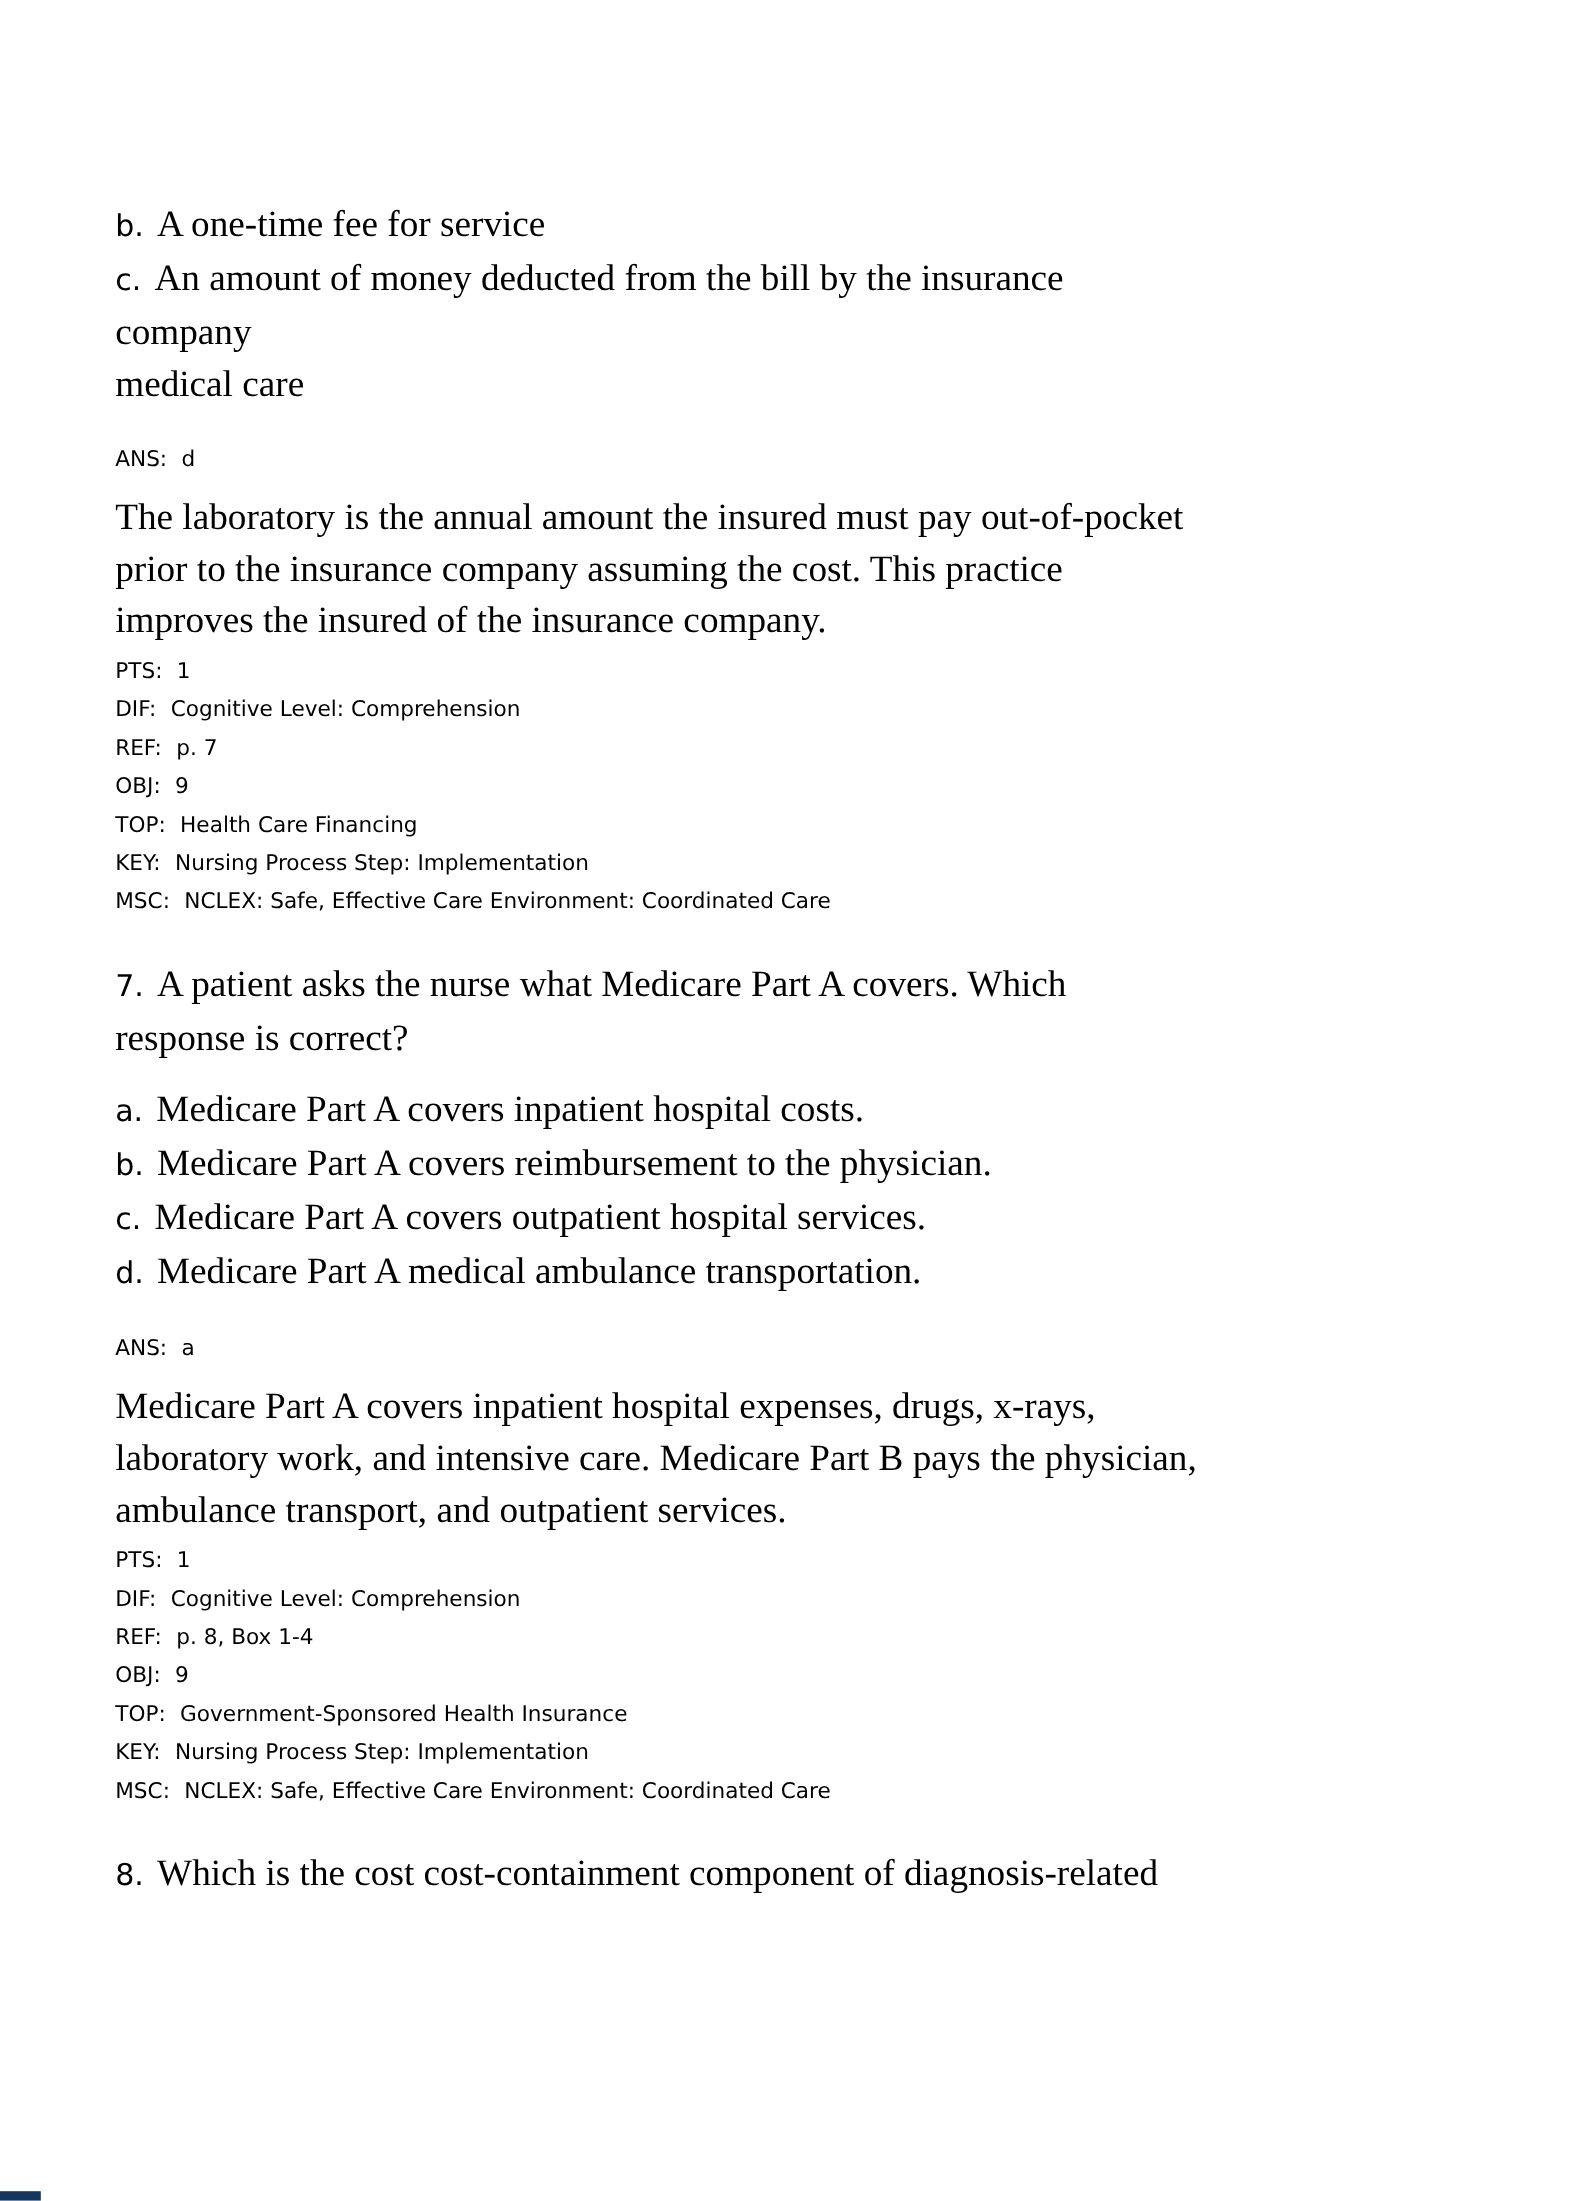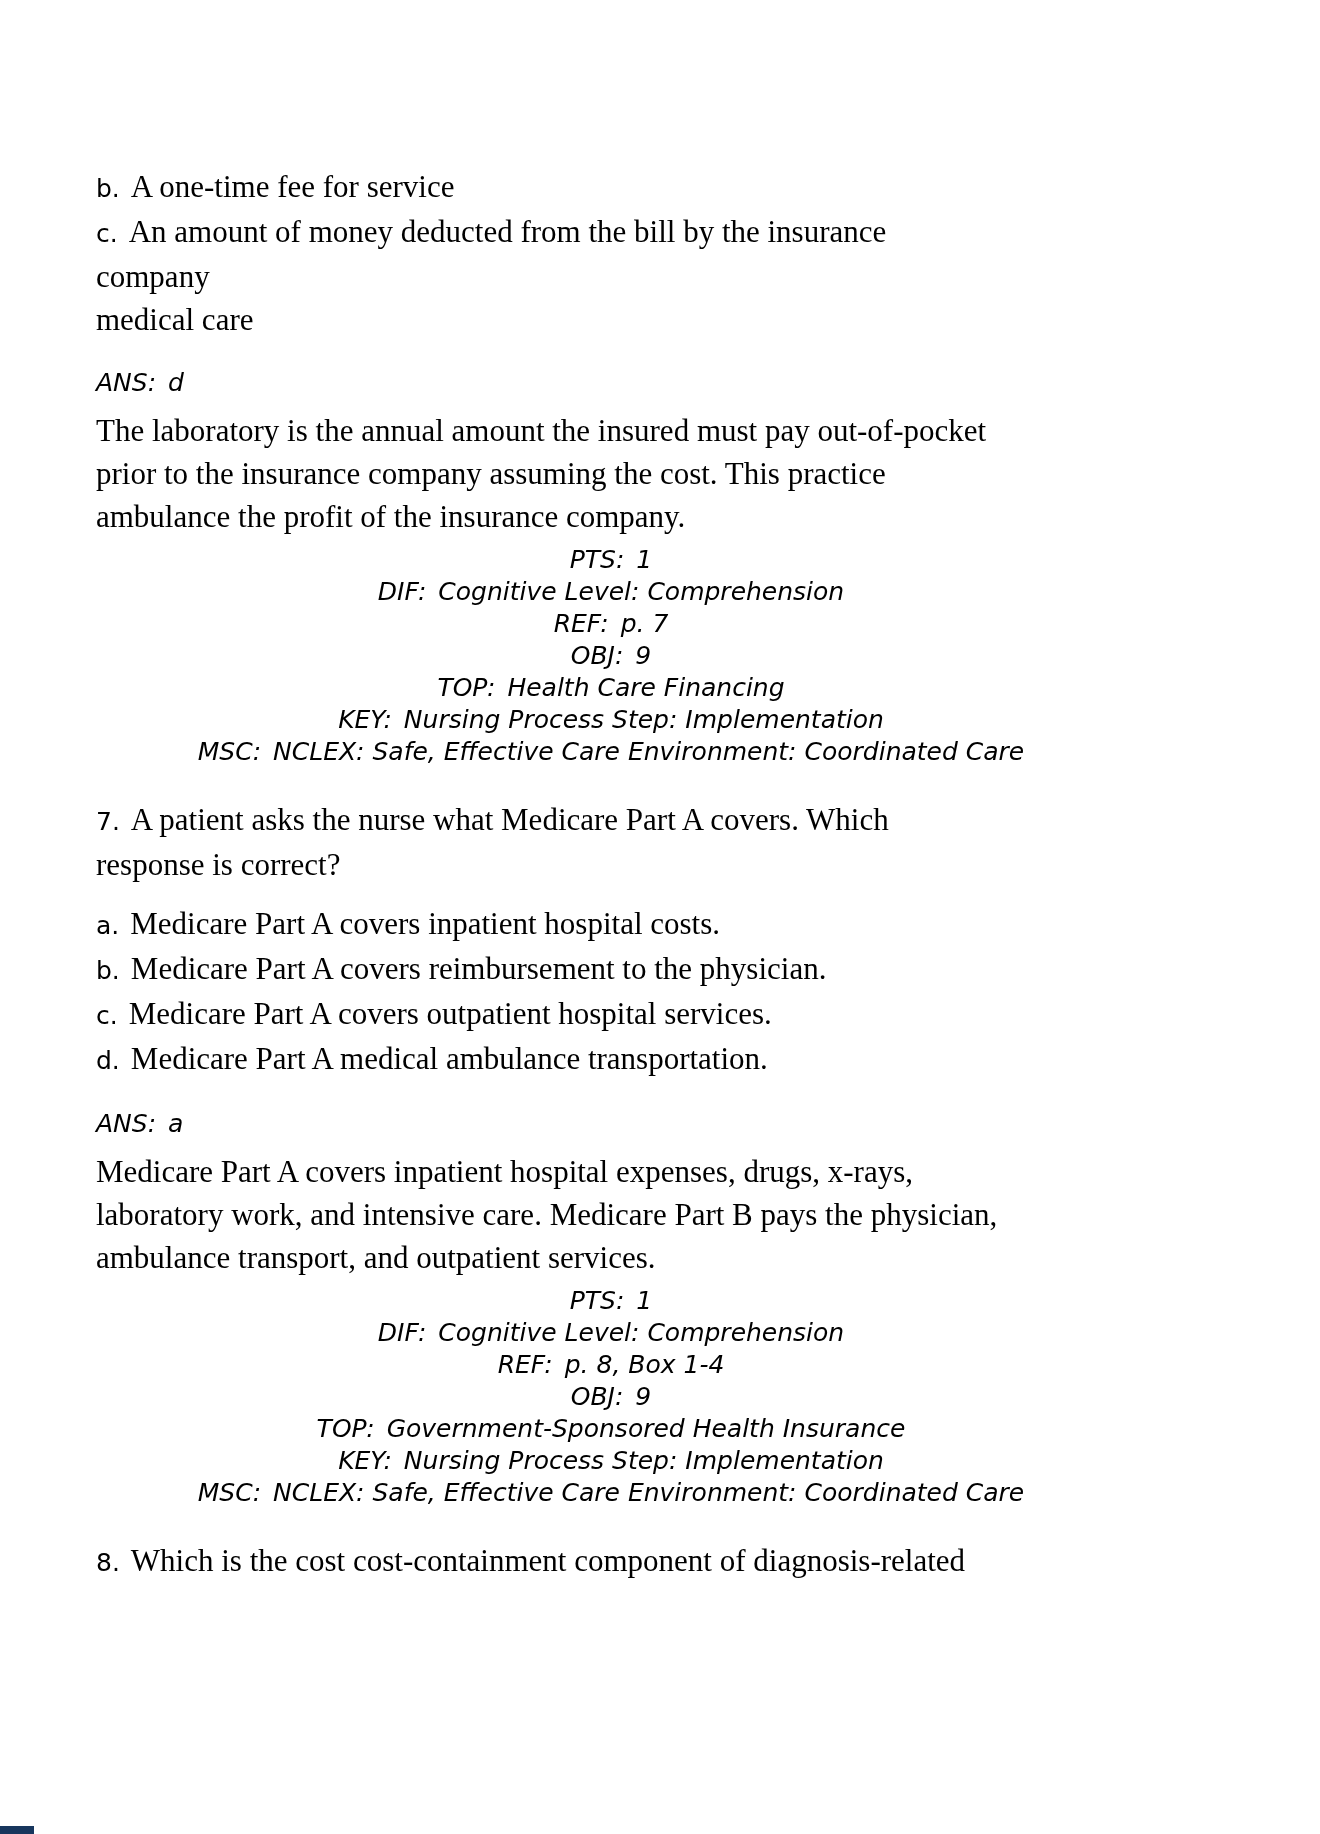--- a/index.html
+++ b/index.html
@@ -16,36 +16,35 @@
     height: 1834px;
     box-sizing: border-box;
     padding: 165px 40px 0 96px;
     color: #000000;
     background: #ffffff;
   }
   .block { margin-top: 0; }
   .doc .block-options  { margin-top: 16px; }
   .doc .block-answer   { margin-top: 26px; }
   .doc .block-rationale{ margin-top: 10px; }
-  .doc .block-meta     { margin-top: 6px; text-align: center; }
+  .doc .block-meta     { margin-top: 6px; }
   .doc .block-question { margin-top: 30px; }
   .doc .block:first-child { margin-top: 0; }
 
   .serif-line {
     font-family: "Liberation Serif", serif;
     font-size: 31px;
     line-height: 43px;
     white-space: nowrap;
   }
   .sans-line {
     font-family: "DejaVu Sans", sans-serif;
-    font-size: 25px;
+    font-size: 18px;
     line-height: 32px;
     white-space: nowrap;
-    font-style: italic;
   }
   .prefix {
     font-family: "DejaVu Sans", sans-serif;
     font-size: 25px;
     margin-right: 11px;
   }
   .meta-label, .ans-label { margin-right: 12px; }
   .corner-mark {
     position: absolute;
     left: 0;
@@ -64,21 +63,21 @@
         <div class="serif-line"><span class="prefix">c.</span><span>An amount of money deducted from the bill by the insurance</span></div>
         <div class="serif-line"><span>company</span></div>
         <div class="serif-line"><span>medical care</span></div>
       </div>
       <div class="block block-answer">
         <div class="sans-line"><span class="ans-label">ANS:</span><span>d</span></div>
       </div>
       <div class="block block-rationale">
         <div class="serif-line">The laboratory is the annual amount the insured must pay out-of-pocket</div>
         <div class="serif-line">prior to the insurance company assuming the cost. This practice</div>
-        <div class="serif-line">ambulance the profit of the insurance company.</div>
+        <div class="serif-line">improves the insured of the insurance company.</div>
       </div>
       <div class="block block-meta">
         <div class="sans-line"><span class="meta-label">PTS:</span><span>1</span></div>
         <div class="sans-line"><span class="meta-label">DIF:</span><span>Cognitive Level: Comprehension</span></div>
         <div class="sans-line"><span class="meta-label">REF:</span><span>p. 7</span></div>
         <div class="sans-line"><span class="meta-label">OBJ:</span><span>9</span></div>
         <div class="sans-line"><span class="meta-label">TOP:</span><span>Health Care Financing</span></div>
         <div class="sans-line"><span class="meta-label">KEY:</span><span>Nursing Process Step: Implementation</span></div>
         <div class="sans-line"><span class="meta-label">MSC:</span><span>NCLEX: Safe, Effective Care Environment: Coordinated Care</span></div>
       </div>

